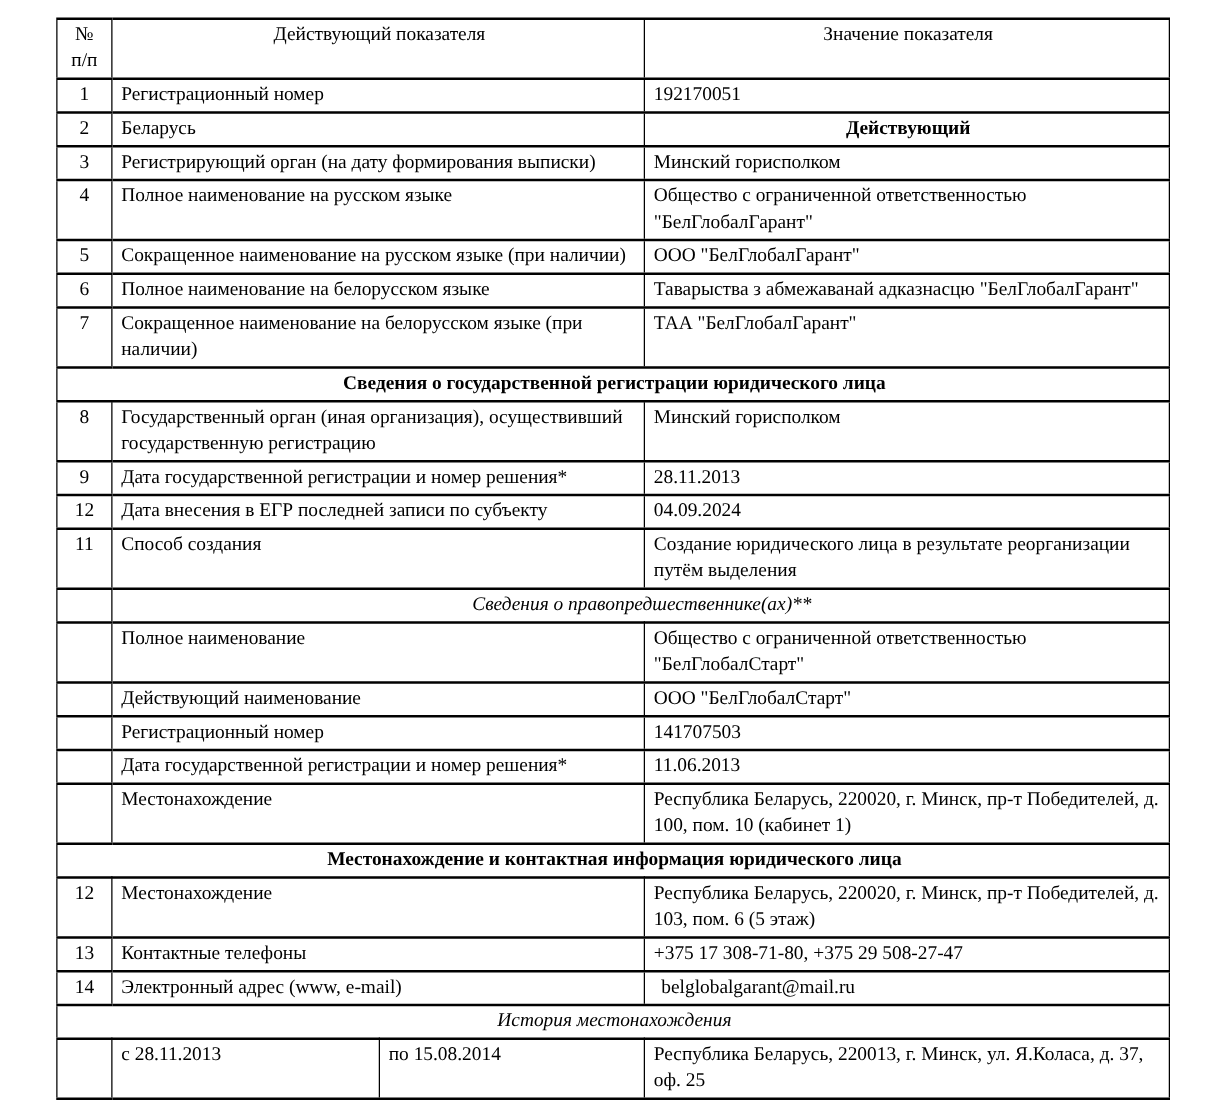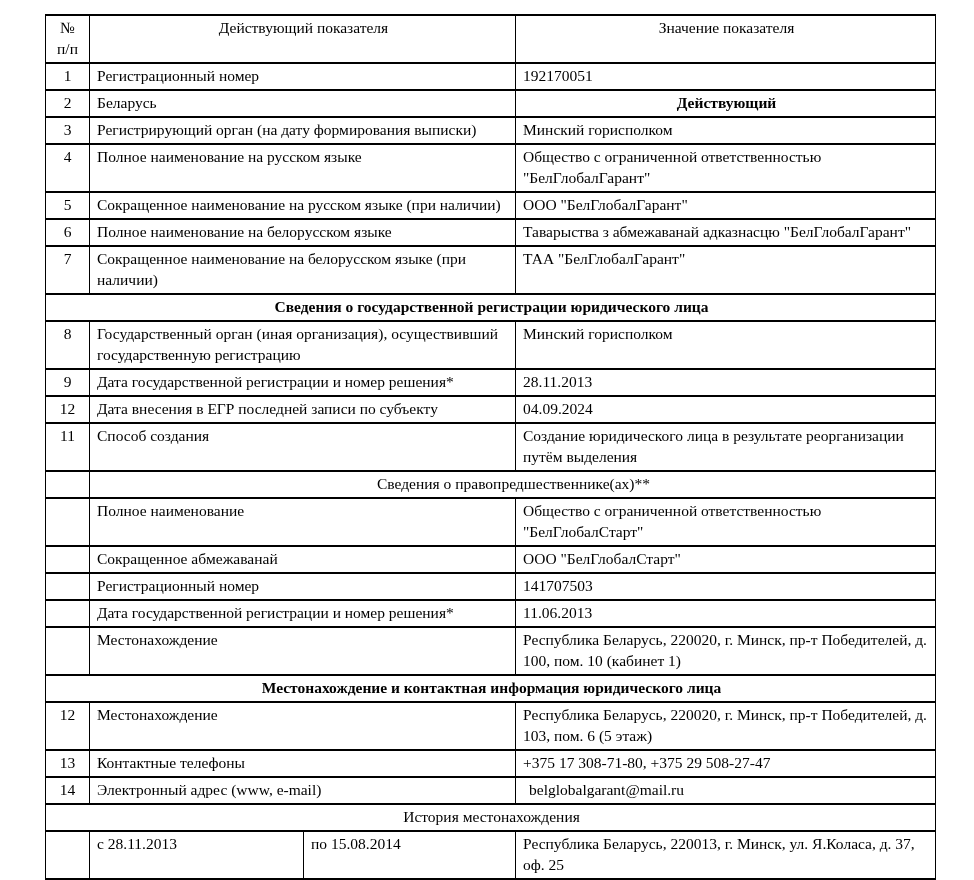--- a/index.html
+++ b/index.html
@@ -43,21 +43,21 @@
     padding-left: 2px;
     padding-right: 2px;
   }
   .prelines { white-space: pre-line; }
   .center { text-align: left; }
   .bold { font-weight: bold; text-align: center; }
   .section-title {
     text-align: center;
     font-weight: bold;
   }
-  .section-title.regular { font-weight: normal; }
+  .section-title.regular { font-weight: normal; font-style: italic; }
   .indent { padding-left: 13px; }
 </style>
 </head>
 <body>
 
 <table class="registry">
   <colgroup>
     <col class="c-num">
       <col class="c-from">
       <col class="c-to">
@@ -149,21 +149,21 @@
   </tr>
 
   <tr>
     <td class="num"></td>
     <td colspan="2">Полное наименование</td>
     <td>Общество с ограниченной ответственностью "БелГлобалСтарт"</td>
   </tr>
 
   <tr>
     <td class="num"></td>
-    <td colspan="2">Сокращенное абмежаванай</td>
+    <td colspan="2">Действующий наименование</td>
     <td>ООО "БелГлобалСтарт"</td>
   </tr>
 
   <tr>
     <td class="num"></td>
     <td colspan="2">Регистрационный номер</td>
     <td>141707503</td>
   </tr>
 
   <tr>

